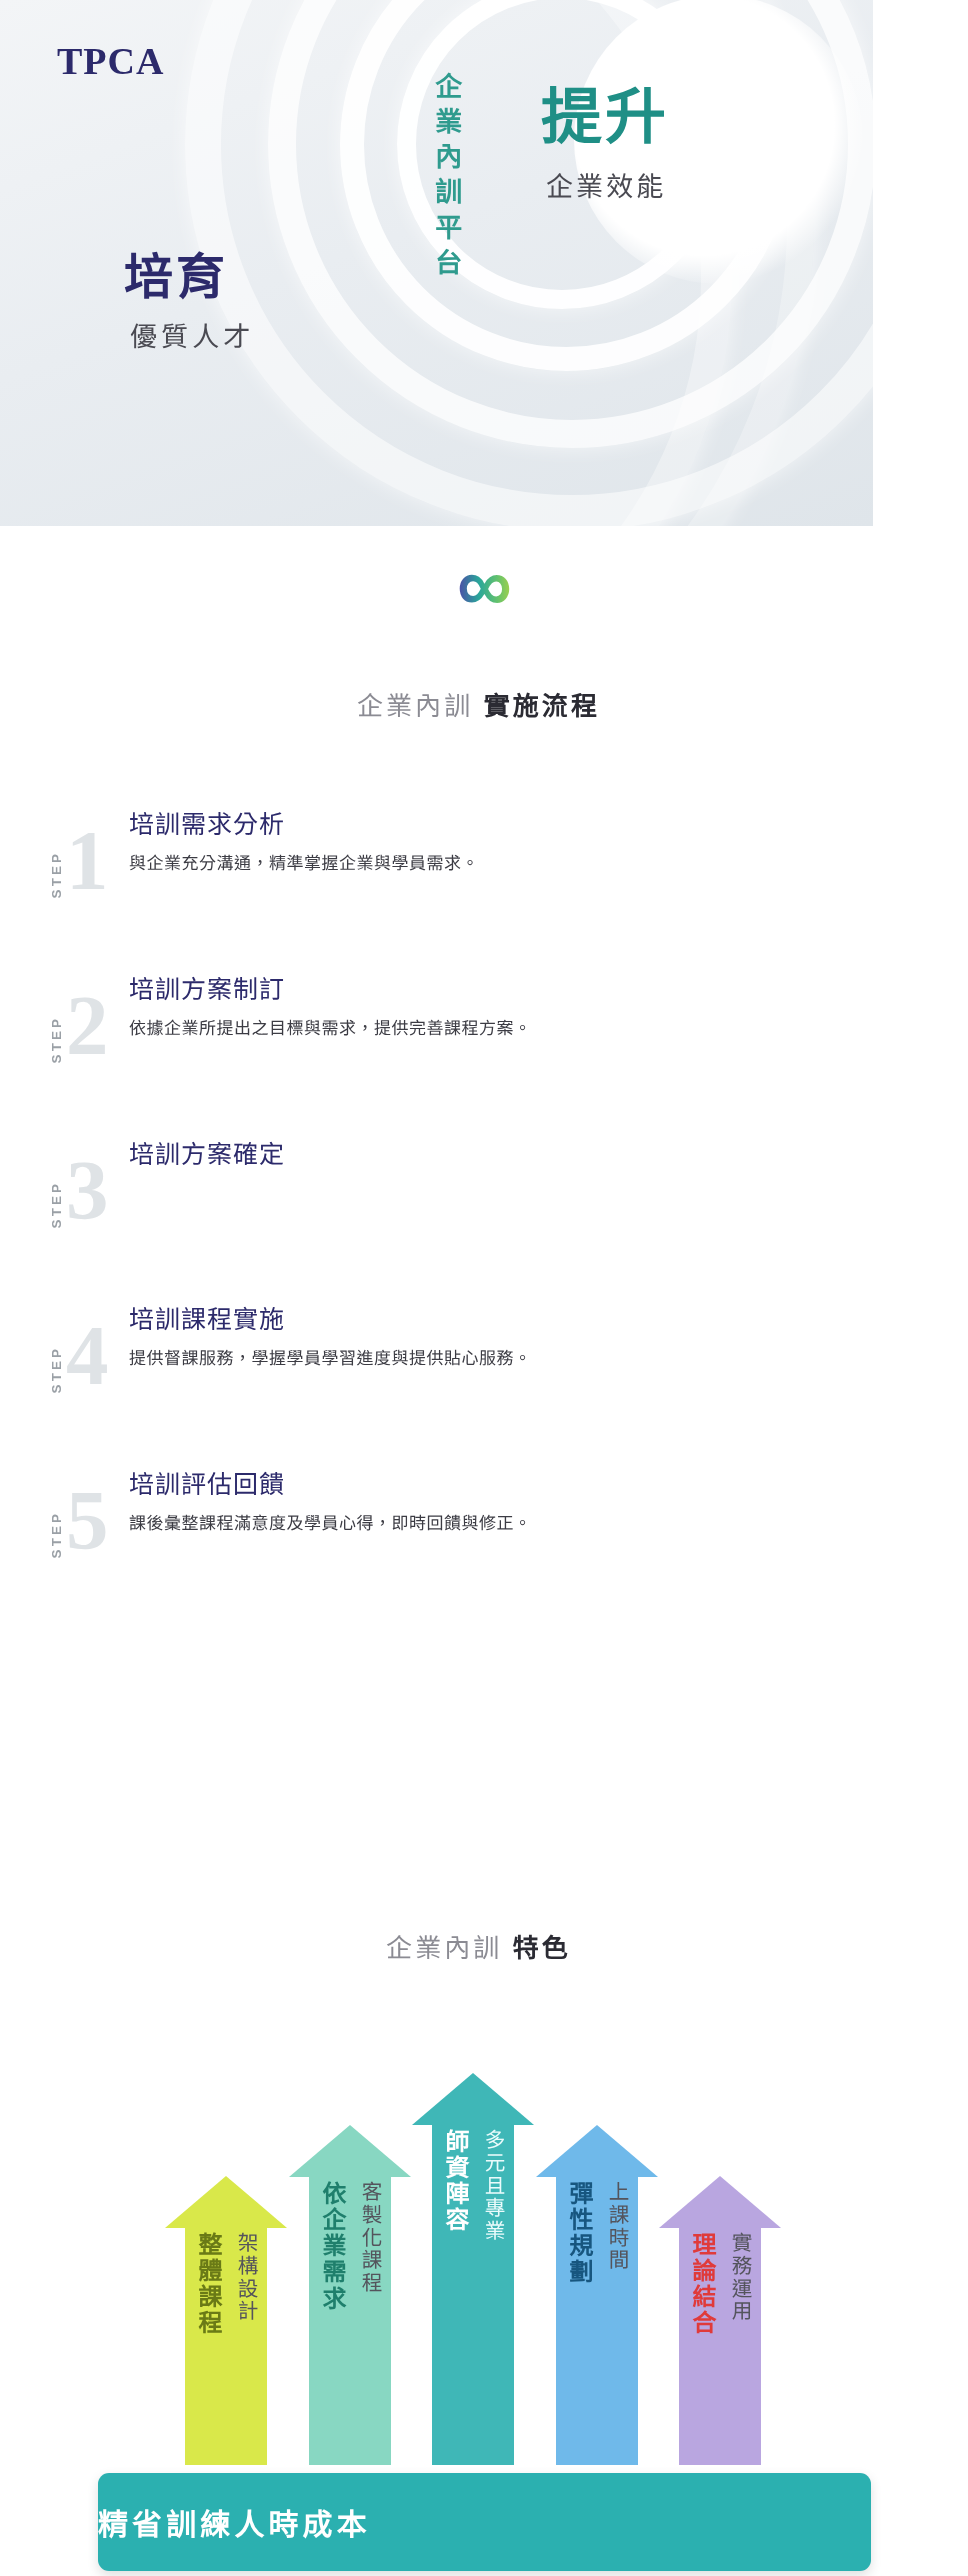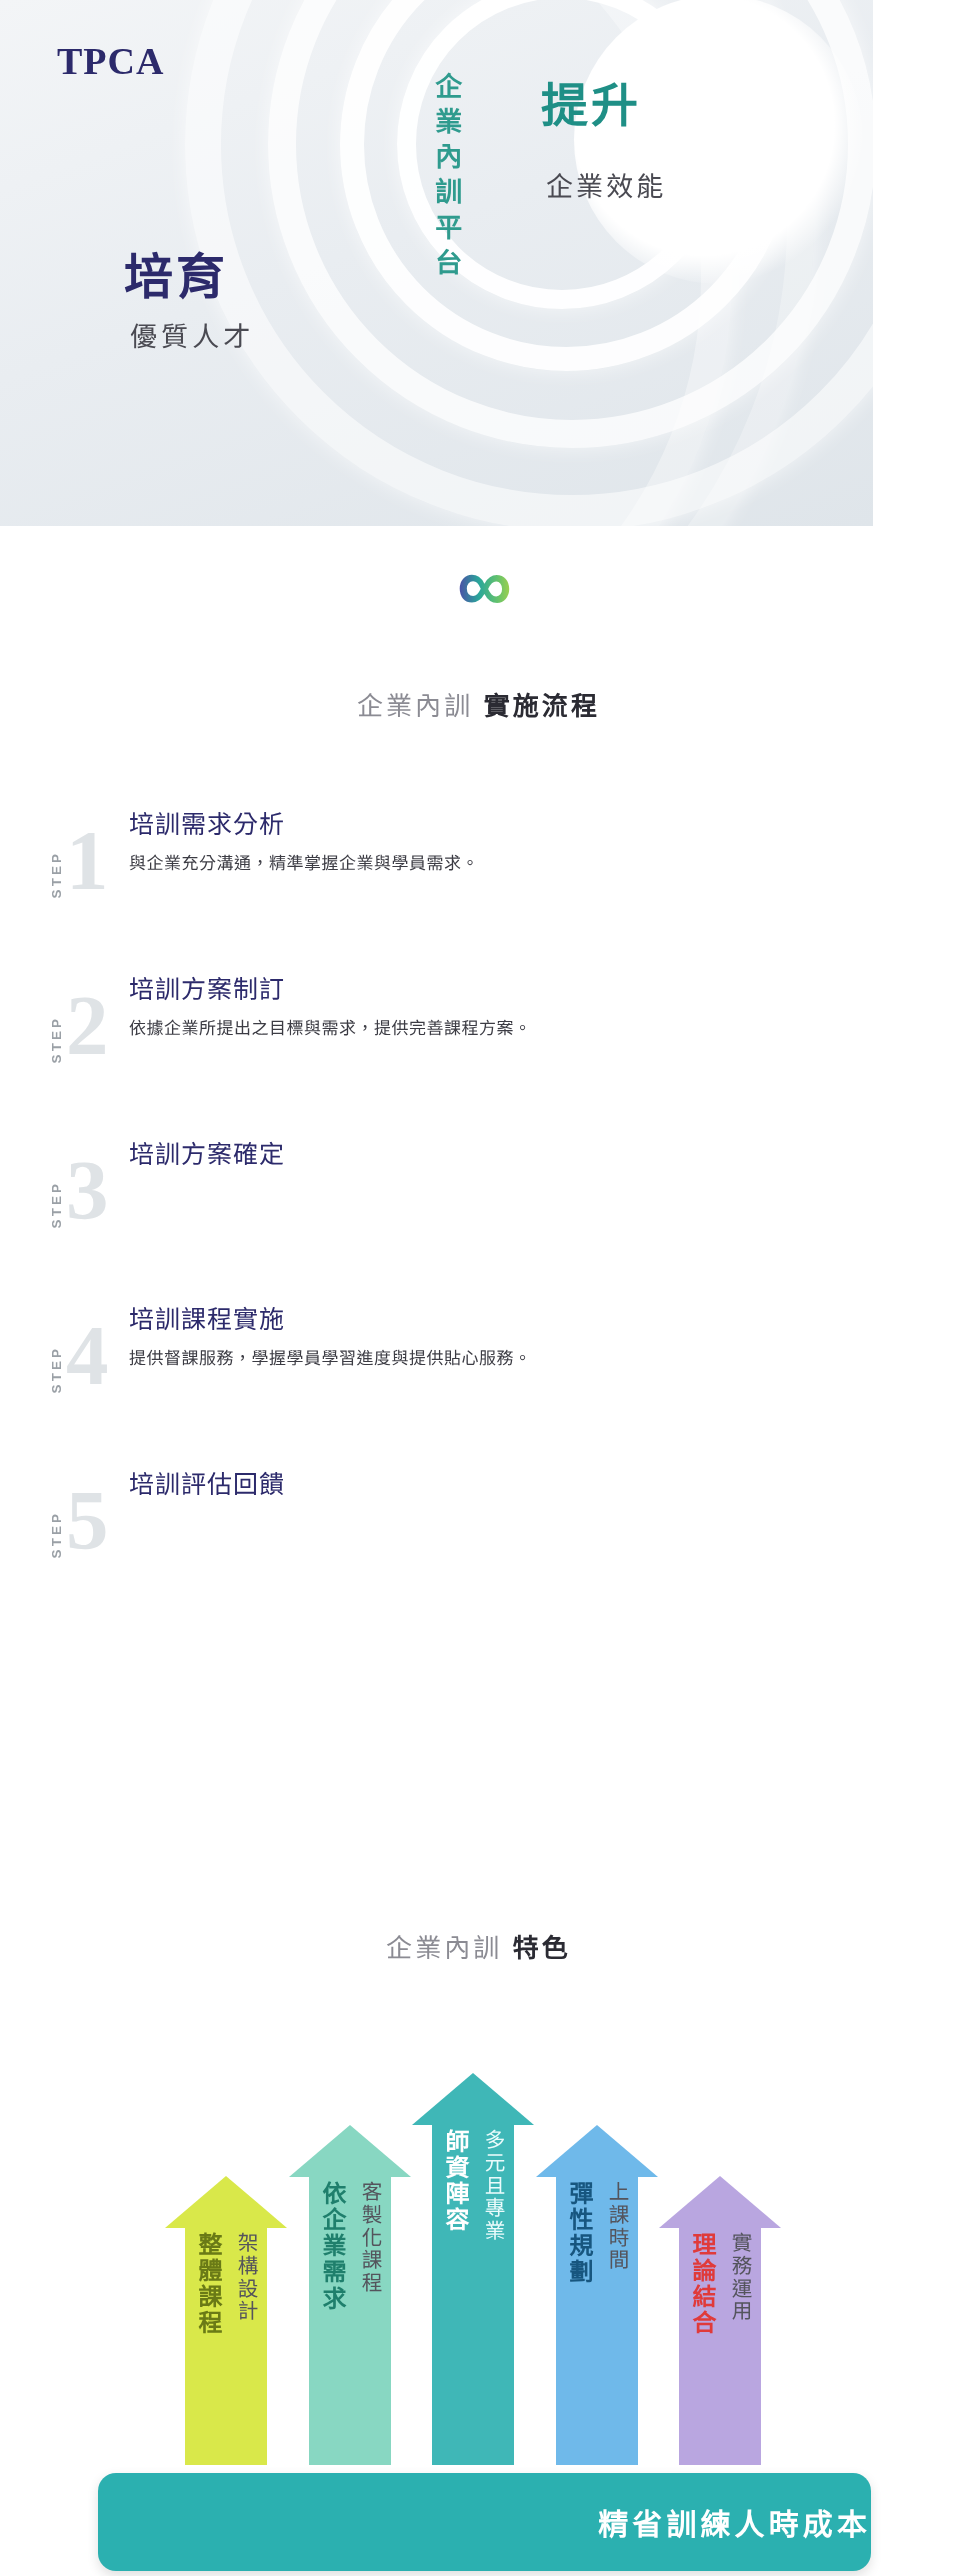--- a/index.html
+++ b/index.html
@@ -74,21 +74,21 @@
   .hero-sub1 {
     position: absolute;
     left: 130px; top: 315px;
     font-size: 27px;
     letter-spacing: 4.1px;
     color: #4a4a52;
   }
   .hero-big2 {
     position: absolute;
     left: 541px; top: 67px;
-    font-size: 47px;
+    font-size: 61px;
     font-weight: bold;
     letter-spacing: 3.1px;
     color: #1f8f86;
   }
   .hero-sub2 {
     position: absolute;
     left: 546px; top: 165px;
     font-size: 27px;
     letter-spacing: 3.1px;
     color: #4a4a52;
@@ -216,24 +216,24 @@
   .arrow .vt-main { font-size: 24px; font-weight: bold; }
   .arrow .vt-sub { font-size: 20.6px; color: #54545c; }
 
   .costbar {
     position: absolute;
     left: 98px;
     bottom: 5.2px;
     width: 773px;
     height: 98px;
     background: #2bb0b0;
-    border-radius: 18px;
+    border-radius: 11px;
     display: flex;
     align-items: center;
-    justify-content: flex-end;
+    justify-content: flex-start;
     box-shadow: 0 4.1px 11.3px rgba(0,0,0,0.12);
   }
   .costbar span {
     font-size: 30px;
     font-weight: bold;
     color: #ffffff;
     letter-spacing: 4.1px;
   }
 </style>
 </head>
@@ -292,20 +292,21 @@
       <div class="step-word">STEP</div>
       <div class="step-num">4</div>
       <div class="step-h">培訓課程實施</div>
       <div class="step-b">提供督課服務，學握學員學習進度與提供貼心服務。</div>
     </div>
 
     <div class="step">
       <div class="step-word">STEP</div>
       <div class="step-num">5</div>
       <div class="step-h">培訓評估回饋</div>
+      <div class="step-b">課後彙整課程滿意度及學員心得，即時回饋與修正。</div>
     </div>
 
   </div>
 
   <div class="sec-title" id="feature-title">
     <span>企業內訓 </span><b>特色</b>
   </div>
 
   <div class="features">
 

